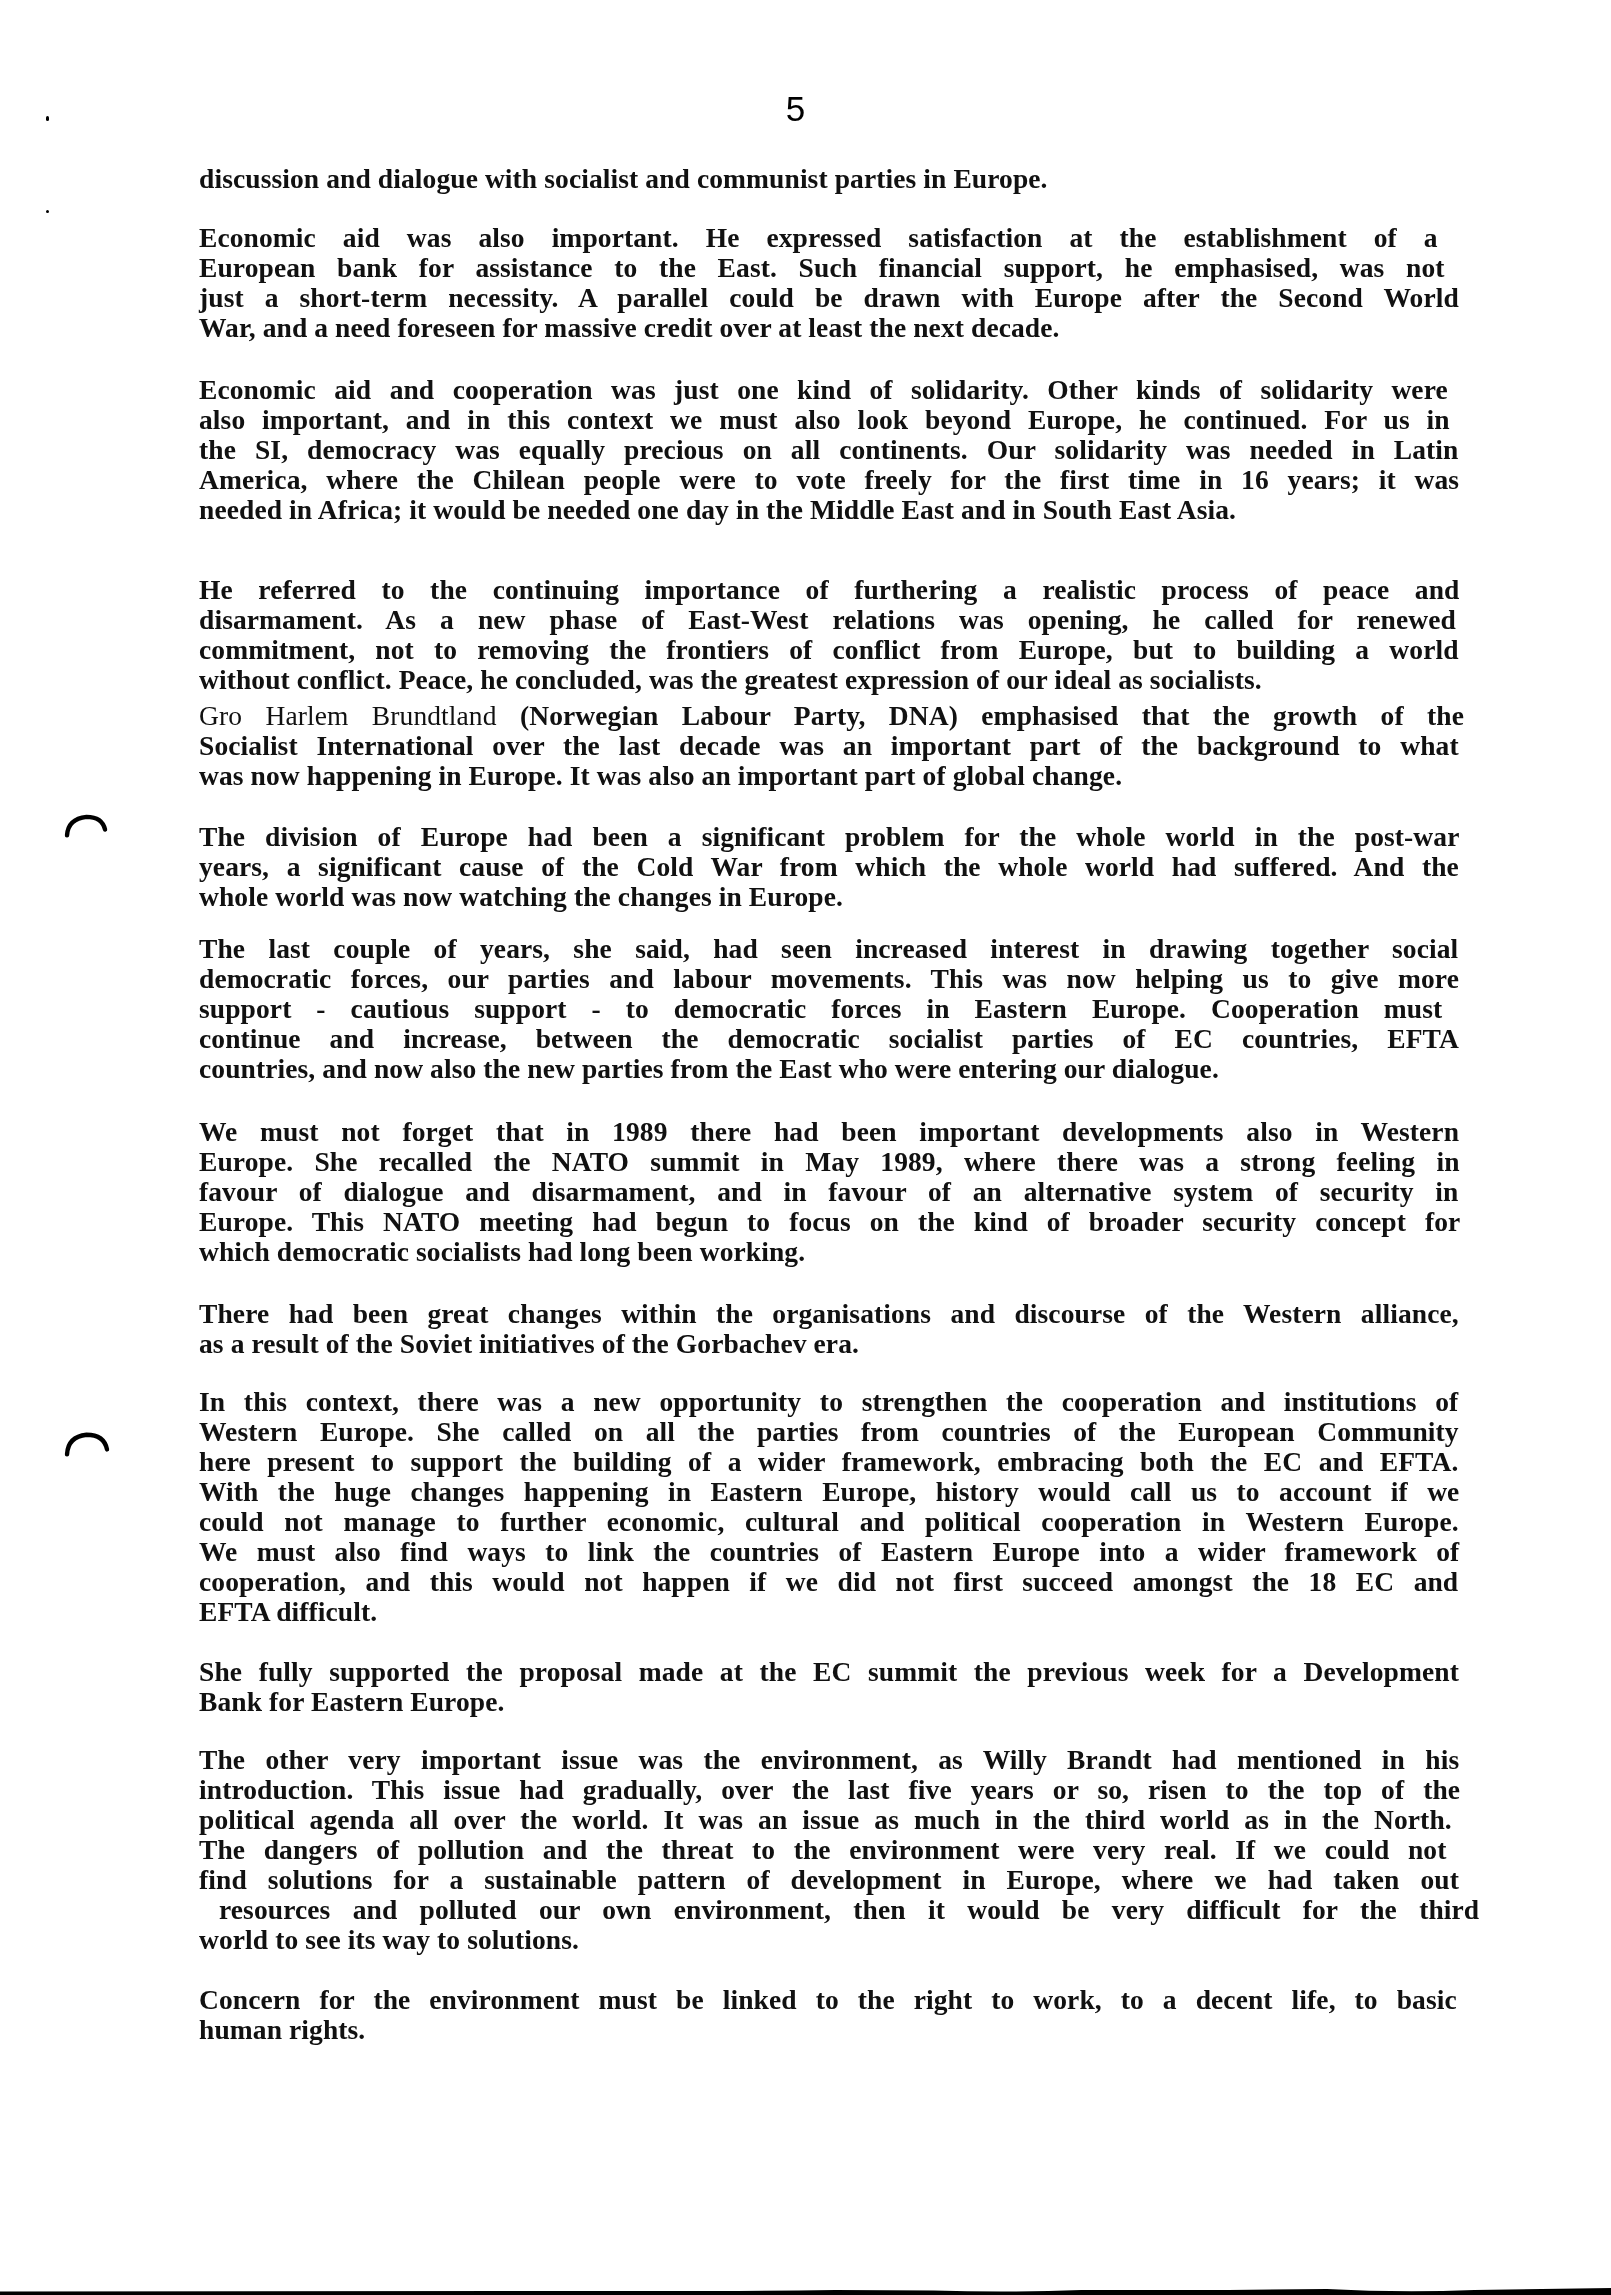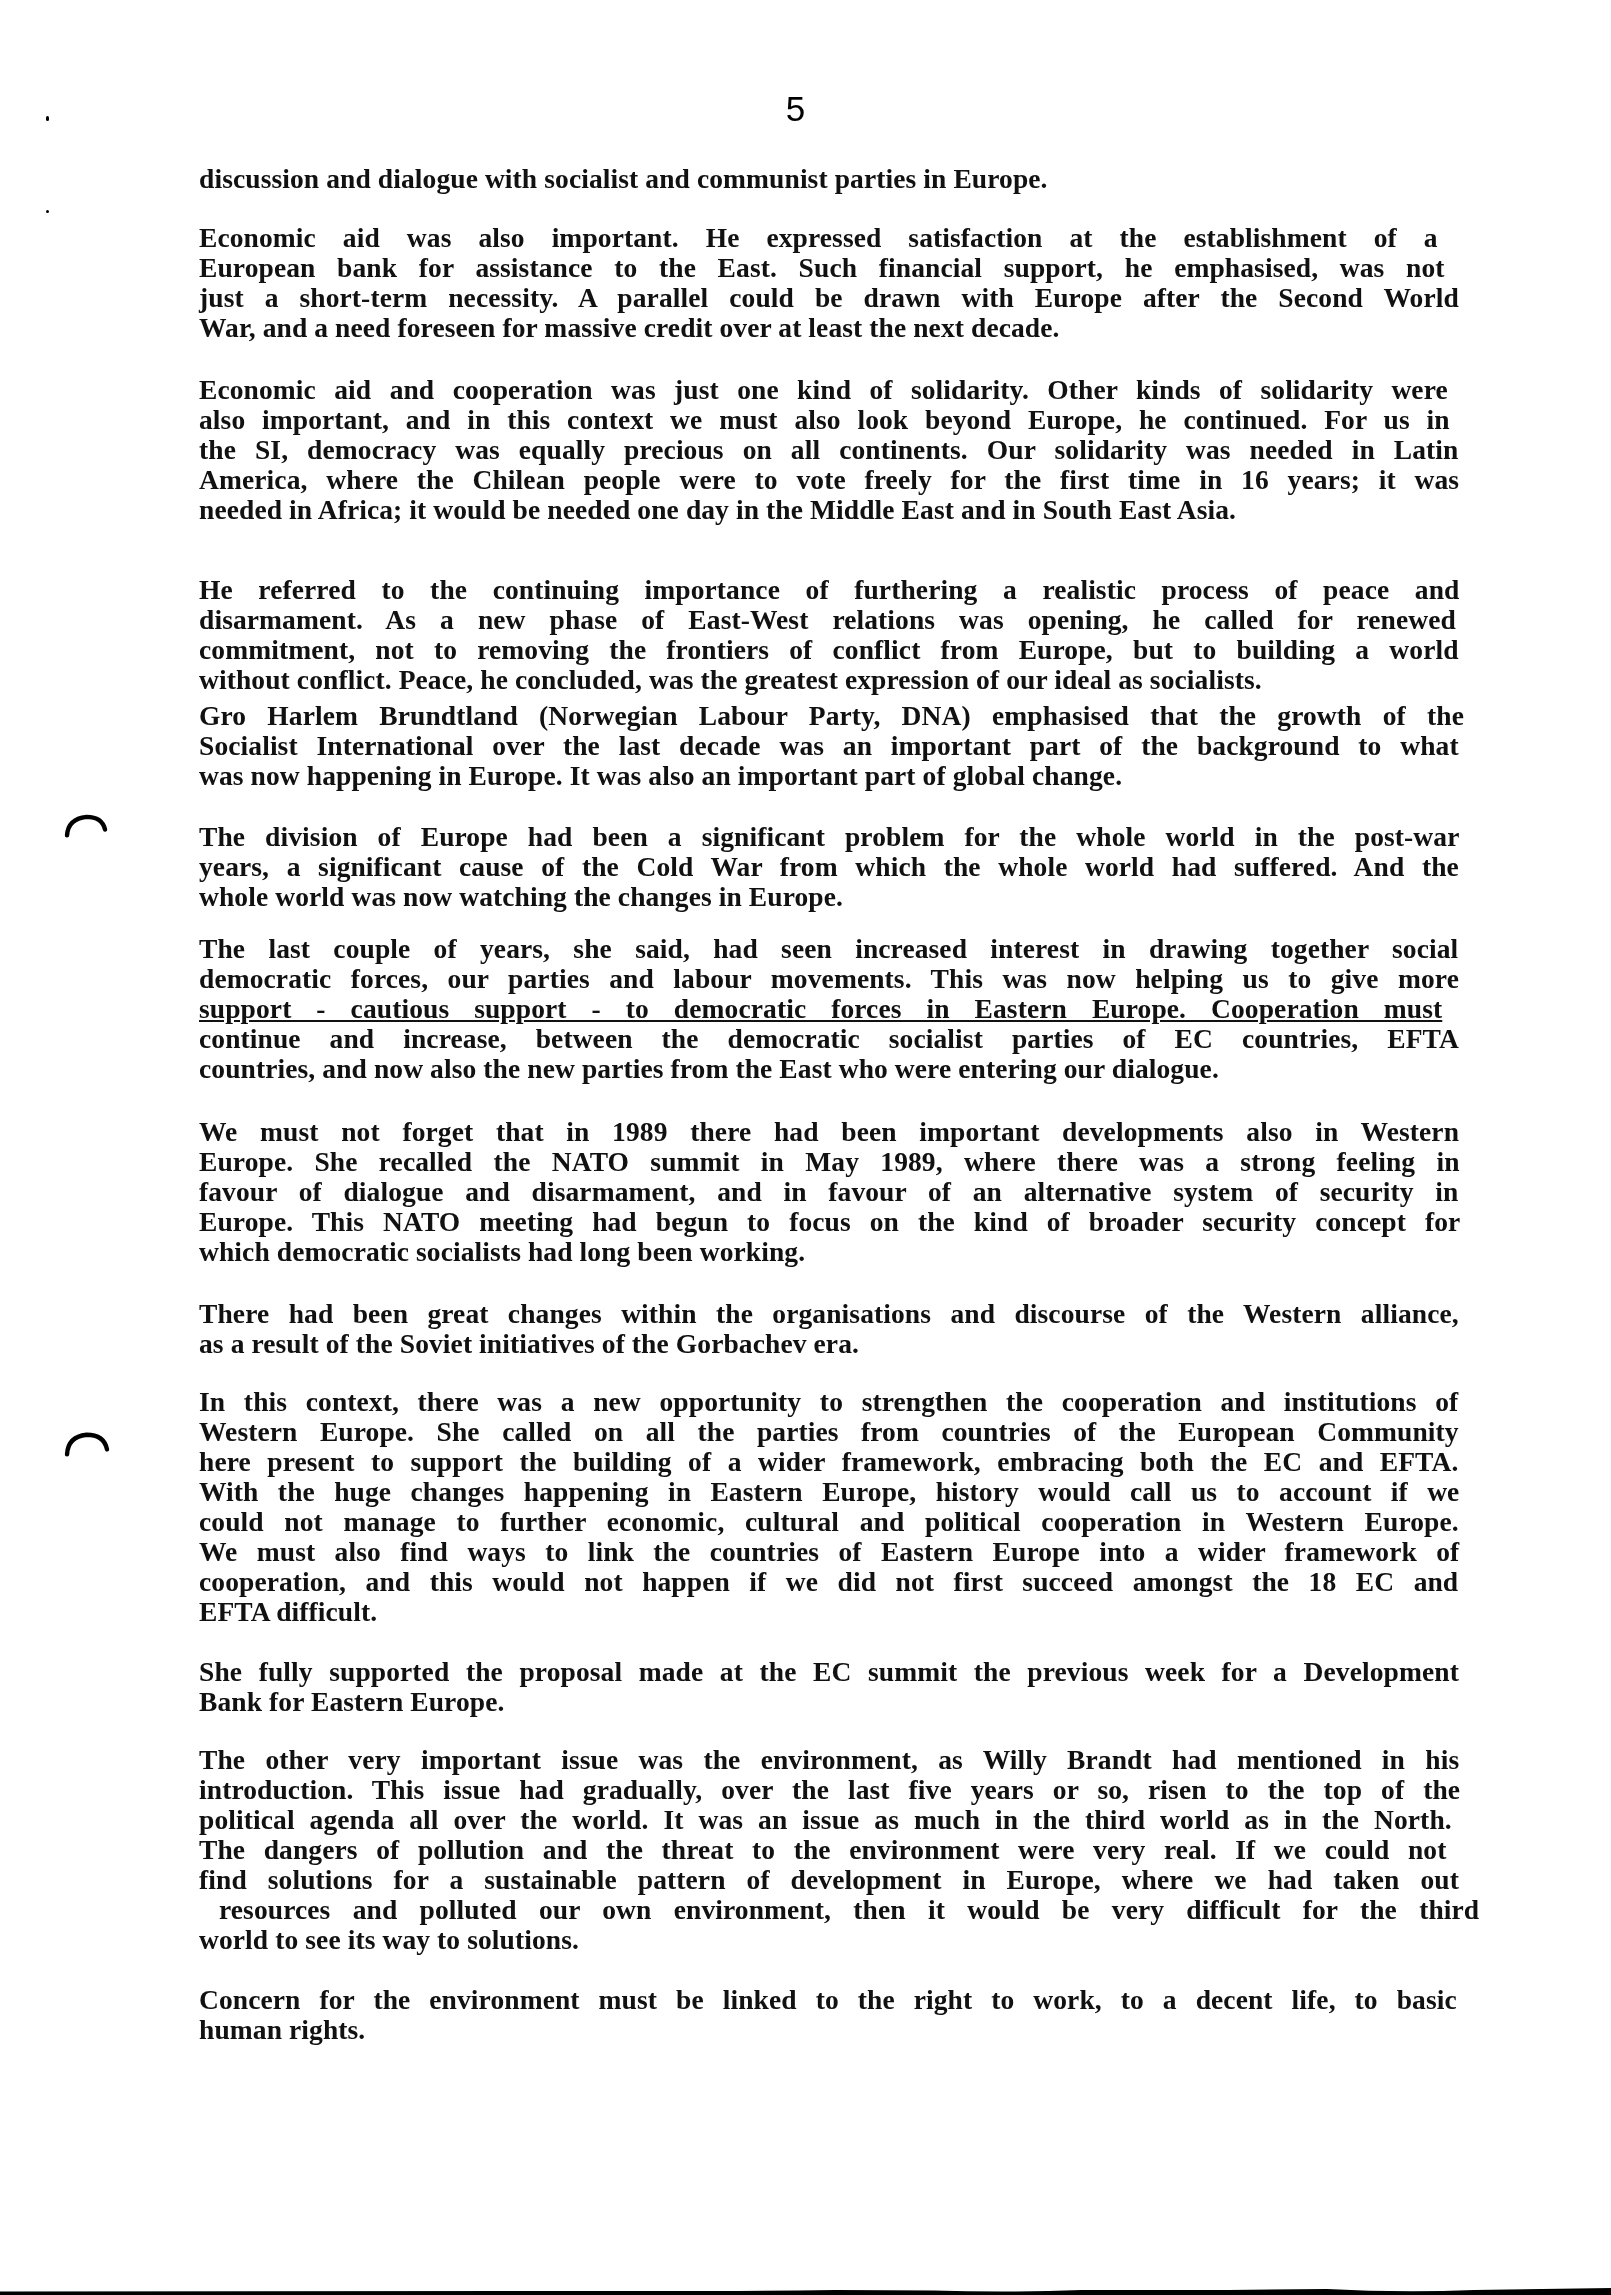--- a/index.html
+++ b/index.html
@@ -13,21 +13,21 @@
     position: absolute; left: 199px; width: 1265px;
     font-family: "Liberation Serif", serif; font-size: 27.5px; font-weight: bold;
     color: #111111; letter-spacing: 0.1px;
   }
   .para { position: absolute; left: 0; width: 1265px; }
   .line {
     display: block; height: 30px; line-height: 30px; white-space: nowrap;
     text-align: justify; text-align-last: justify; overflow: visible;
   }
   .line.last { text-align: left; text-align-last: left; }
-  .speaker { font-weight: 700; }
+  .speaker { font-weight: 400; }
   .mark { position: absolute; background: #000; }
   .hole { position: absolute; }
   .bottom-edge { position: absolute; left: 0; top: 2286px; width: 1612px; height: 9.8px; }
 </style>
 </head>
 <body>
 
 <div class="page">
 
   <div class="mark" style="left:46px;top:116px;width:3.4px;height:4.9px;border-radius:1.5px;"></div>
@@ -71,21 +71,21 @@
         <span class="line last">was now happening in Europe.  It was also an important part of global change.</span>
       </div>
       <div class="para" style="top: 822px;">
         <span class="line" style="text-align: left; text-align-last: left; display: block; word-spacing: 13px;">The division of Europe had been a significant problem for the whole world in the post-war</span>
         <span class="line" style="text-align: left; text-align-last: left; display: block; word-spacing: 10.6px;">years, a significant cause of the Cold War from which the whole world had suffered. And the</span>
         <span class="line last">whole world was now watching the changes in Europe.</span>
       </div>
       <div class="para" style="top: 934px;">
         <span class="line" style="text-align: left; text-align-last: left; display: block; word-spacing: 16.3px;">The last couple of years, she said, had seen increased interest in drawing together social</span>
         <span class="line" style="text-align: left; text-align-last: left; display: block; word-spacing: 12.5px;">democratic forces, our parties and labour movements. This was now helping us to give more</span>
-        <span class="line" style="text-align: left; text-align-last: left; display: block; word-spacing: 18px; text-decoration: underline;">support - cautious support - to democratic forces in Eastern Europe.  Cooperation must</span>
+        <span class="line" style="text-align: left; text-align-last: left; display: block; word-spacing: 18px;">support - cautious support - to democratic forces in Eastern Europe.  Cooperation must</span>
         <span class="line" style="text-align: left; text-align-last: left; display: block; word-spacing: 22px;">continue and increase, between the democratic socialist parties of EC countries, EFTA</span>
         <span class="line last">countries, and now also the new parties from the East who were entering our dialogue.</span>
       </div>
       <div class="para" style="top: 1117px;">
         <span class="line" style="text-align: left; text-align-last: left; display: block; word-spacing: 15.7px;">We must not forget that in 1989 there had been important developments also in Western</span>
         <span class="line" style="text-align: left; text-align-last: left; display: block; word-spacing: 14.3px;">Europe. She recalled the NATO summit in May 1989, where there was a strong feeling in</span>
         <span class="line" style="text-align: left; text-align-last: left; display: block; word-spacing: 14.7px;">favour of dialogue and disarmament, and in favour of an alternative system of security in</span>
         <span class="line" style="text-align: left; text-align-last: left; display: block; word-spacing: 12px;">Europe. This NATO meeting had begun to focus on the kind of broader security concept for</span>
         <span class="line last">which democratic socialists had long been working.</span>
       </div>

